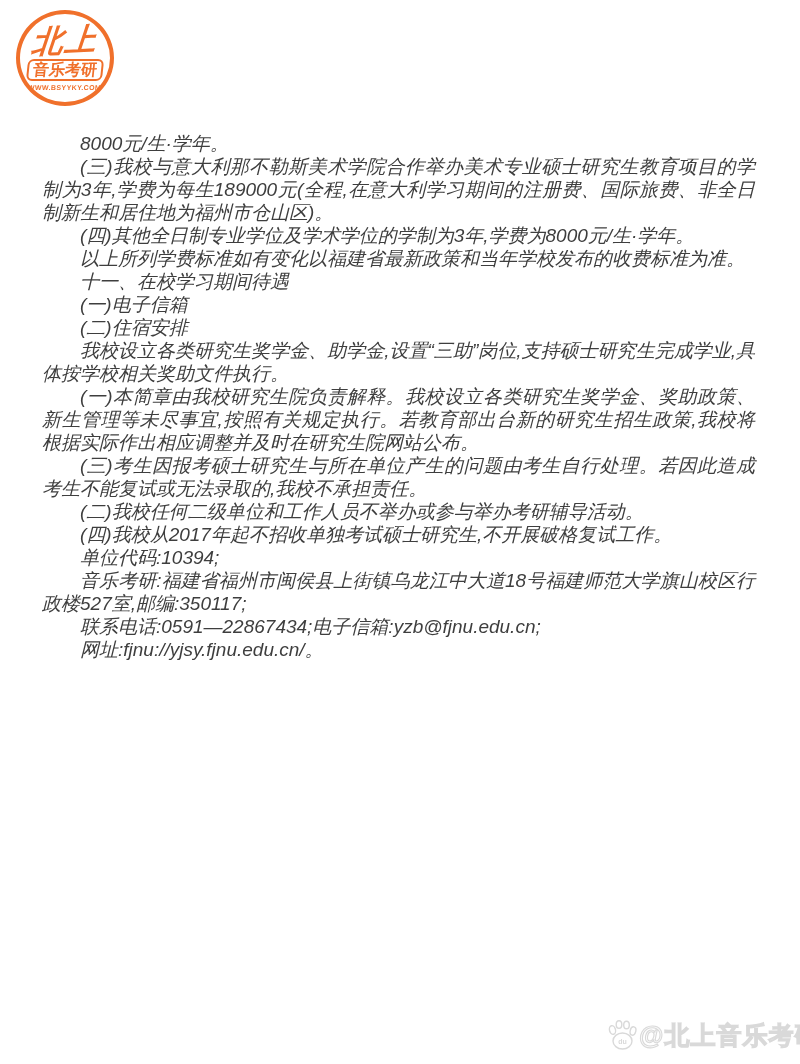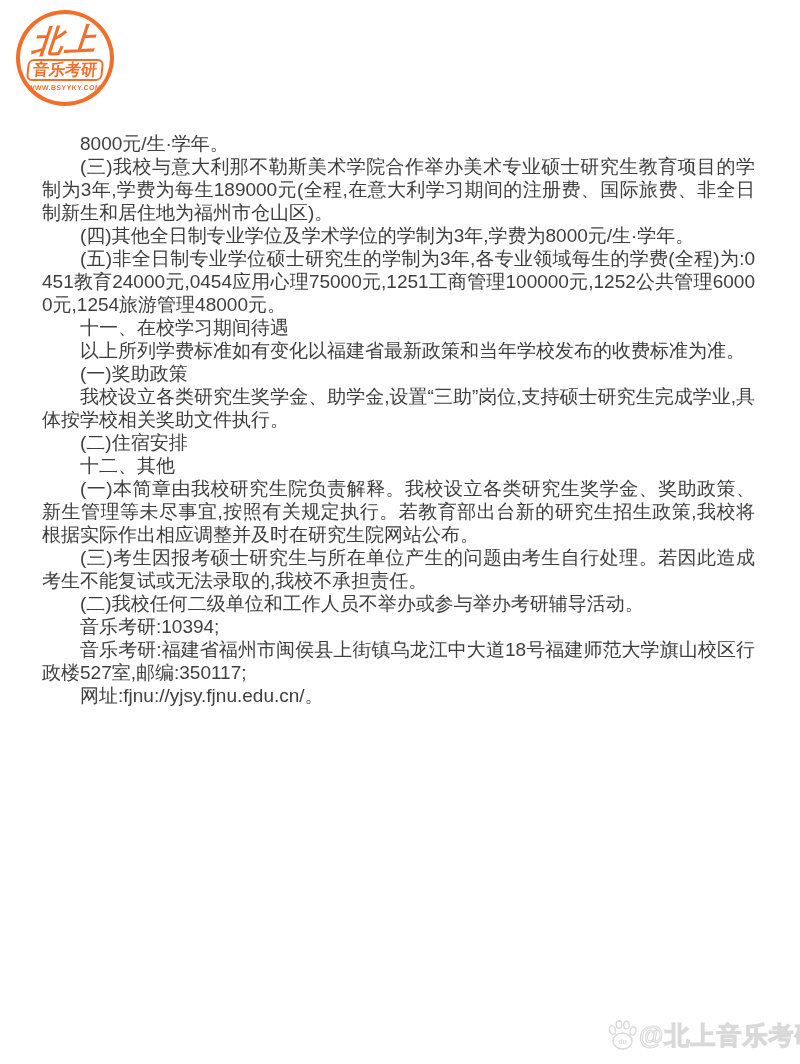--- a/index.html
+++ b/index.html
@@ -56,20 +56,21 @@
     width: 713px;
     font-size: 19px; line-height: 23px;
     color: #3e3e3e;
     text-align: justify;
   }
   .para {
     margin: 0;
     text-indent: 2em;
     word-break: break-all;
     overflow-wrap: anywhere;
+    font-style: italic;
   }
 
   
   .watermark {
     position: absolute; left: 606px; top: 1018px;
     display: flex; align-items: center;
     gap: 1px;
   }
   .wm-paw { width: 32px; height: 34px; flex: 0 0 auto; }
   .wm-text {
@@ -90,32 +91,32 @@
       <div class="logo-title">北上</div>
       <div class="logo-subtitle">音乐考研</div>
       <div class="logo-url">WWW.BSYYKY.COM</div>
     </div>
   </div>
 
   <div class="doc">
       <p class="para">8000元/生·学年。</p>
       <p class="para">(三)我校与意大利那不勒斯美术学院合作举办美术专业硕士研究生教育项目的学制为3年,学费为每生189000元(全程,在意大利学习期间的注册费、国际旅费、非全日制新生和居住地为福州市仓山区)。</p>
       <p class="para">(四)其他全日制专业学位及学术学位的学制为3年,学费为8000元/生·学年。</p>
-      <p class="para">(五)非全日制专业学位硕士研究生的学制为3年,各专业领域每生的学费(全程)为:0451教育24000元,0454应用心理75000元,1251工商管理100000元,1252公共管理60000元,1254旅游管理48000元。</p>
+      <p class="para">以上所列学费标准如有变化以福建省最新政策和当年学校发布的收费标准为准。</p>
       <p class="para">十一、在校学习期间待遇</p>
-      <p class="para">以上所列学费标准如有变化以福建省最新政策和当年学校发布的收费标准为准。</p>
-      <p class="para">(一)奖助政策</p>
+      <p class="para">(一)电子信箱</p>
+      <p class="para">(二)住宿安排</p>
       <p class="para">我校设立各类研究生奖学金、助学金,设置“三助”岗位,支持硕士研究生完成学业,具体按学校相关奖助文件执行。</p>
-      <p class="para">(二)住宿安排</p>
-      <p class="para">十二、其他</p>
       <p class="para">(一)本简章由我校研究生院负责解释。我校设立各类研究生奖学金、奖助政策、新生管理等未尽事宜,按照有关规定执行。若教育部出台新的研究生招生政策,我校将根据实际作出相应调整并及时在研究生院网站公布。</p>
       <p class="para">(三)考生因报考硕士研究生与所在单位产生的问题由考生自行处理。若因此造成考生不能复试或无法录取的,我校不承担责任。</p>
       <p class="para">(二)我校任何二级单位和工作人员不举办或参与举办考研辅导活动。</p>
-      <p class="para">音乐考研:10394;</p>
+      <p class="para">(四)我校从2017年起不招收单独考试硕士研究生,不开展破格复试工作。</p>
+      <p class="para">单位代码:10394;</p>
       <p class="para">音乐考研:福建省福州市闽侯县上街镇乌龙江中大道18号福建师范大学旗山校区行政楼527室,邮编:350117;</p>
+      <p class="para">联系电话:0591—22867434;电子信箱:yzb@fjnu.edu.cn;</p>
       <p class="para">网址:fjnu://yjsy.fjnu.edu.cn/。</p>
     </div>
 
   <div class="watermark">
     <svg class="wm-paw" viewBox="0 0 32 34" xmlns="http://www.w3.org/2000/svg">
       <g fill="none" stroke="#d9d9d9" stroke-width="1.4">
         <ellipse cx="6.5" cy="12" rx="3" ry="4.4" transform="rotate(-14 6.5 12)"></ellipse>
         <ellipse cx="13" cy="6.5" rx="2.8" ry="3.8"></ellipse>
         <ellipse cx="20.5" cy="7" rx="2.8" ry="3.8"></ellipse>
         <ellipse cx="27" cy="13" rx="2.8" ry="4.2" transform="rotate(14 27 13)"></ellipse>

